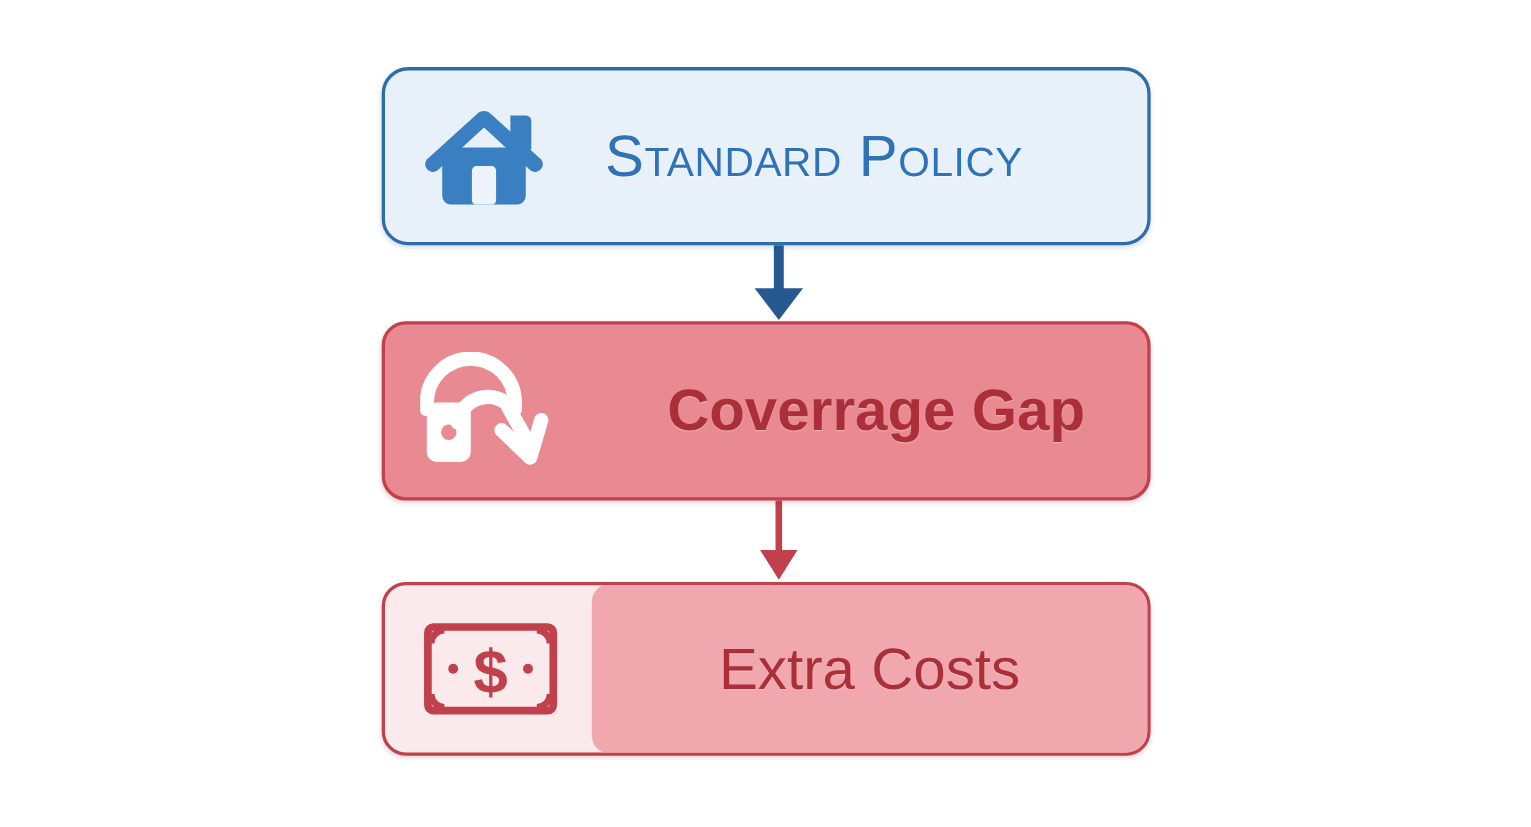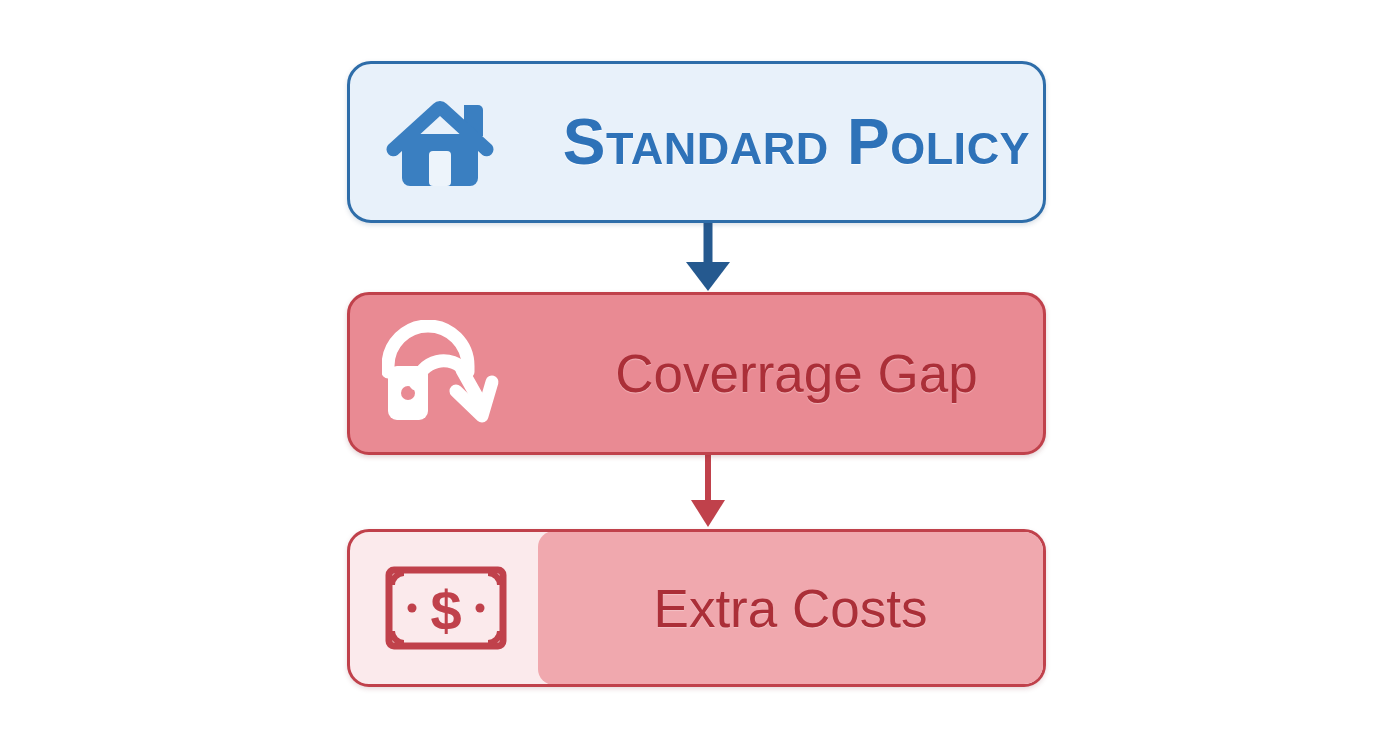--- a/index.html
+++ b/index.html
@@ -51,24 +51,24 @@
     width: 112px;
     height: 112px;
     display: flex;
     align-items: center;
     justify-content: center;
   }
   .node-policy .node-label {
     position: absolute;
     left: 200px;
     right: 0;
-    text-align: center;
+    text-align: left;
     color: #2e72b8;
-    font-size: 64px;
-    font-weight: bold;
+    font-size: 53px;
+    font-weight: normal;
     letter-spacing: 0.5px;
     font-variant: small-caps;
     text-shadow: 0 1px 1px rgba(255,255,255,0.85);
     white-space: nowrap;
   }
 
   
   .node-gap {
     left: 347px;
     top: 292px;
@@ -90,21 +90,21 @@
     align-items: center;
     justify-content: center;
   }
   .node-gap .node-label {
     position: absolute;
     left: 200px;
     right: 0;
     text-align: center;
     color: #ab2f38;
     font-size: 53px;
-    font-weight: normal;
+    font-weight: bold;
     letter-spacing: 0px;
     text-shadow: 0 1px 1px rgba(255,255,255,0.35);
     white-space: nowrap;
   }
 
   
   .node-costs {
     left: 347px;
     top: 529px;
     width: 699px;

